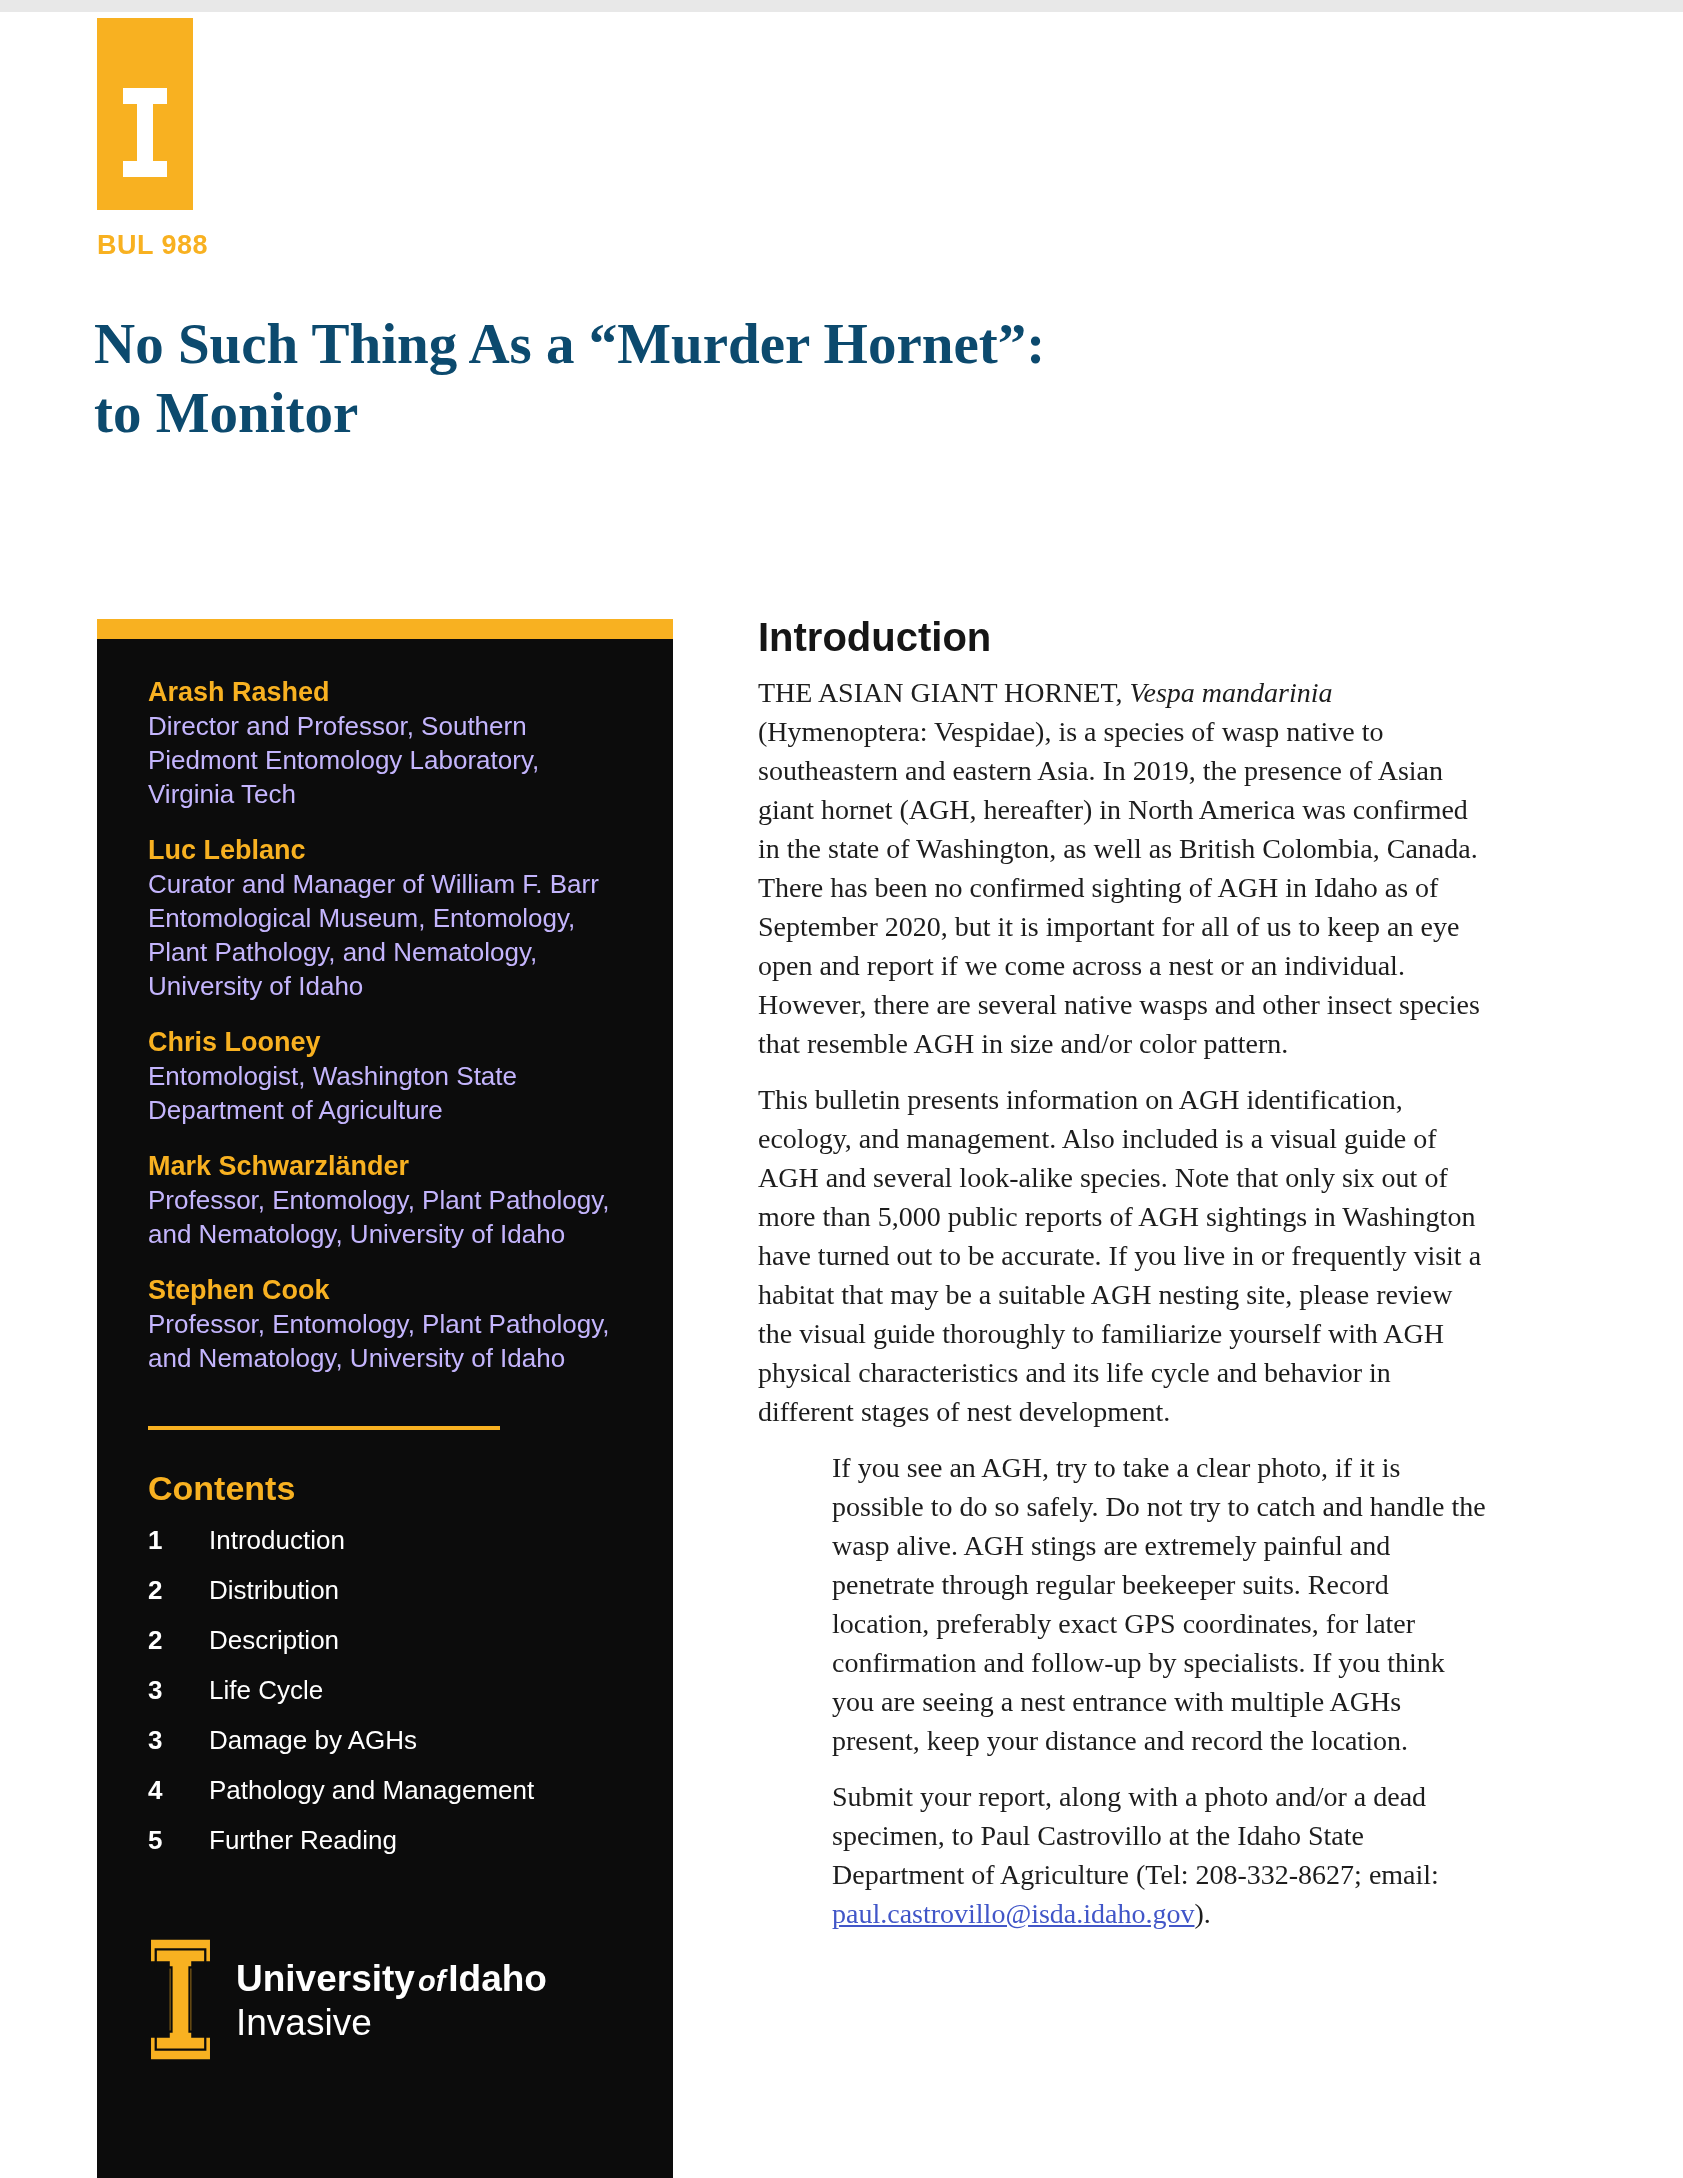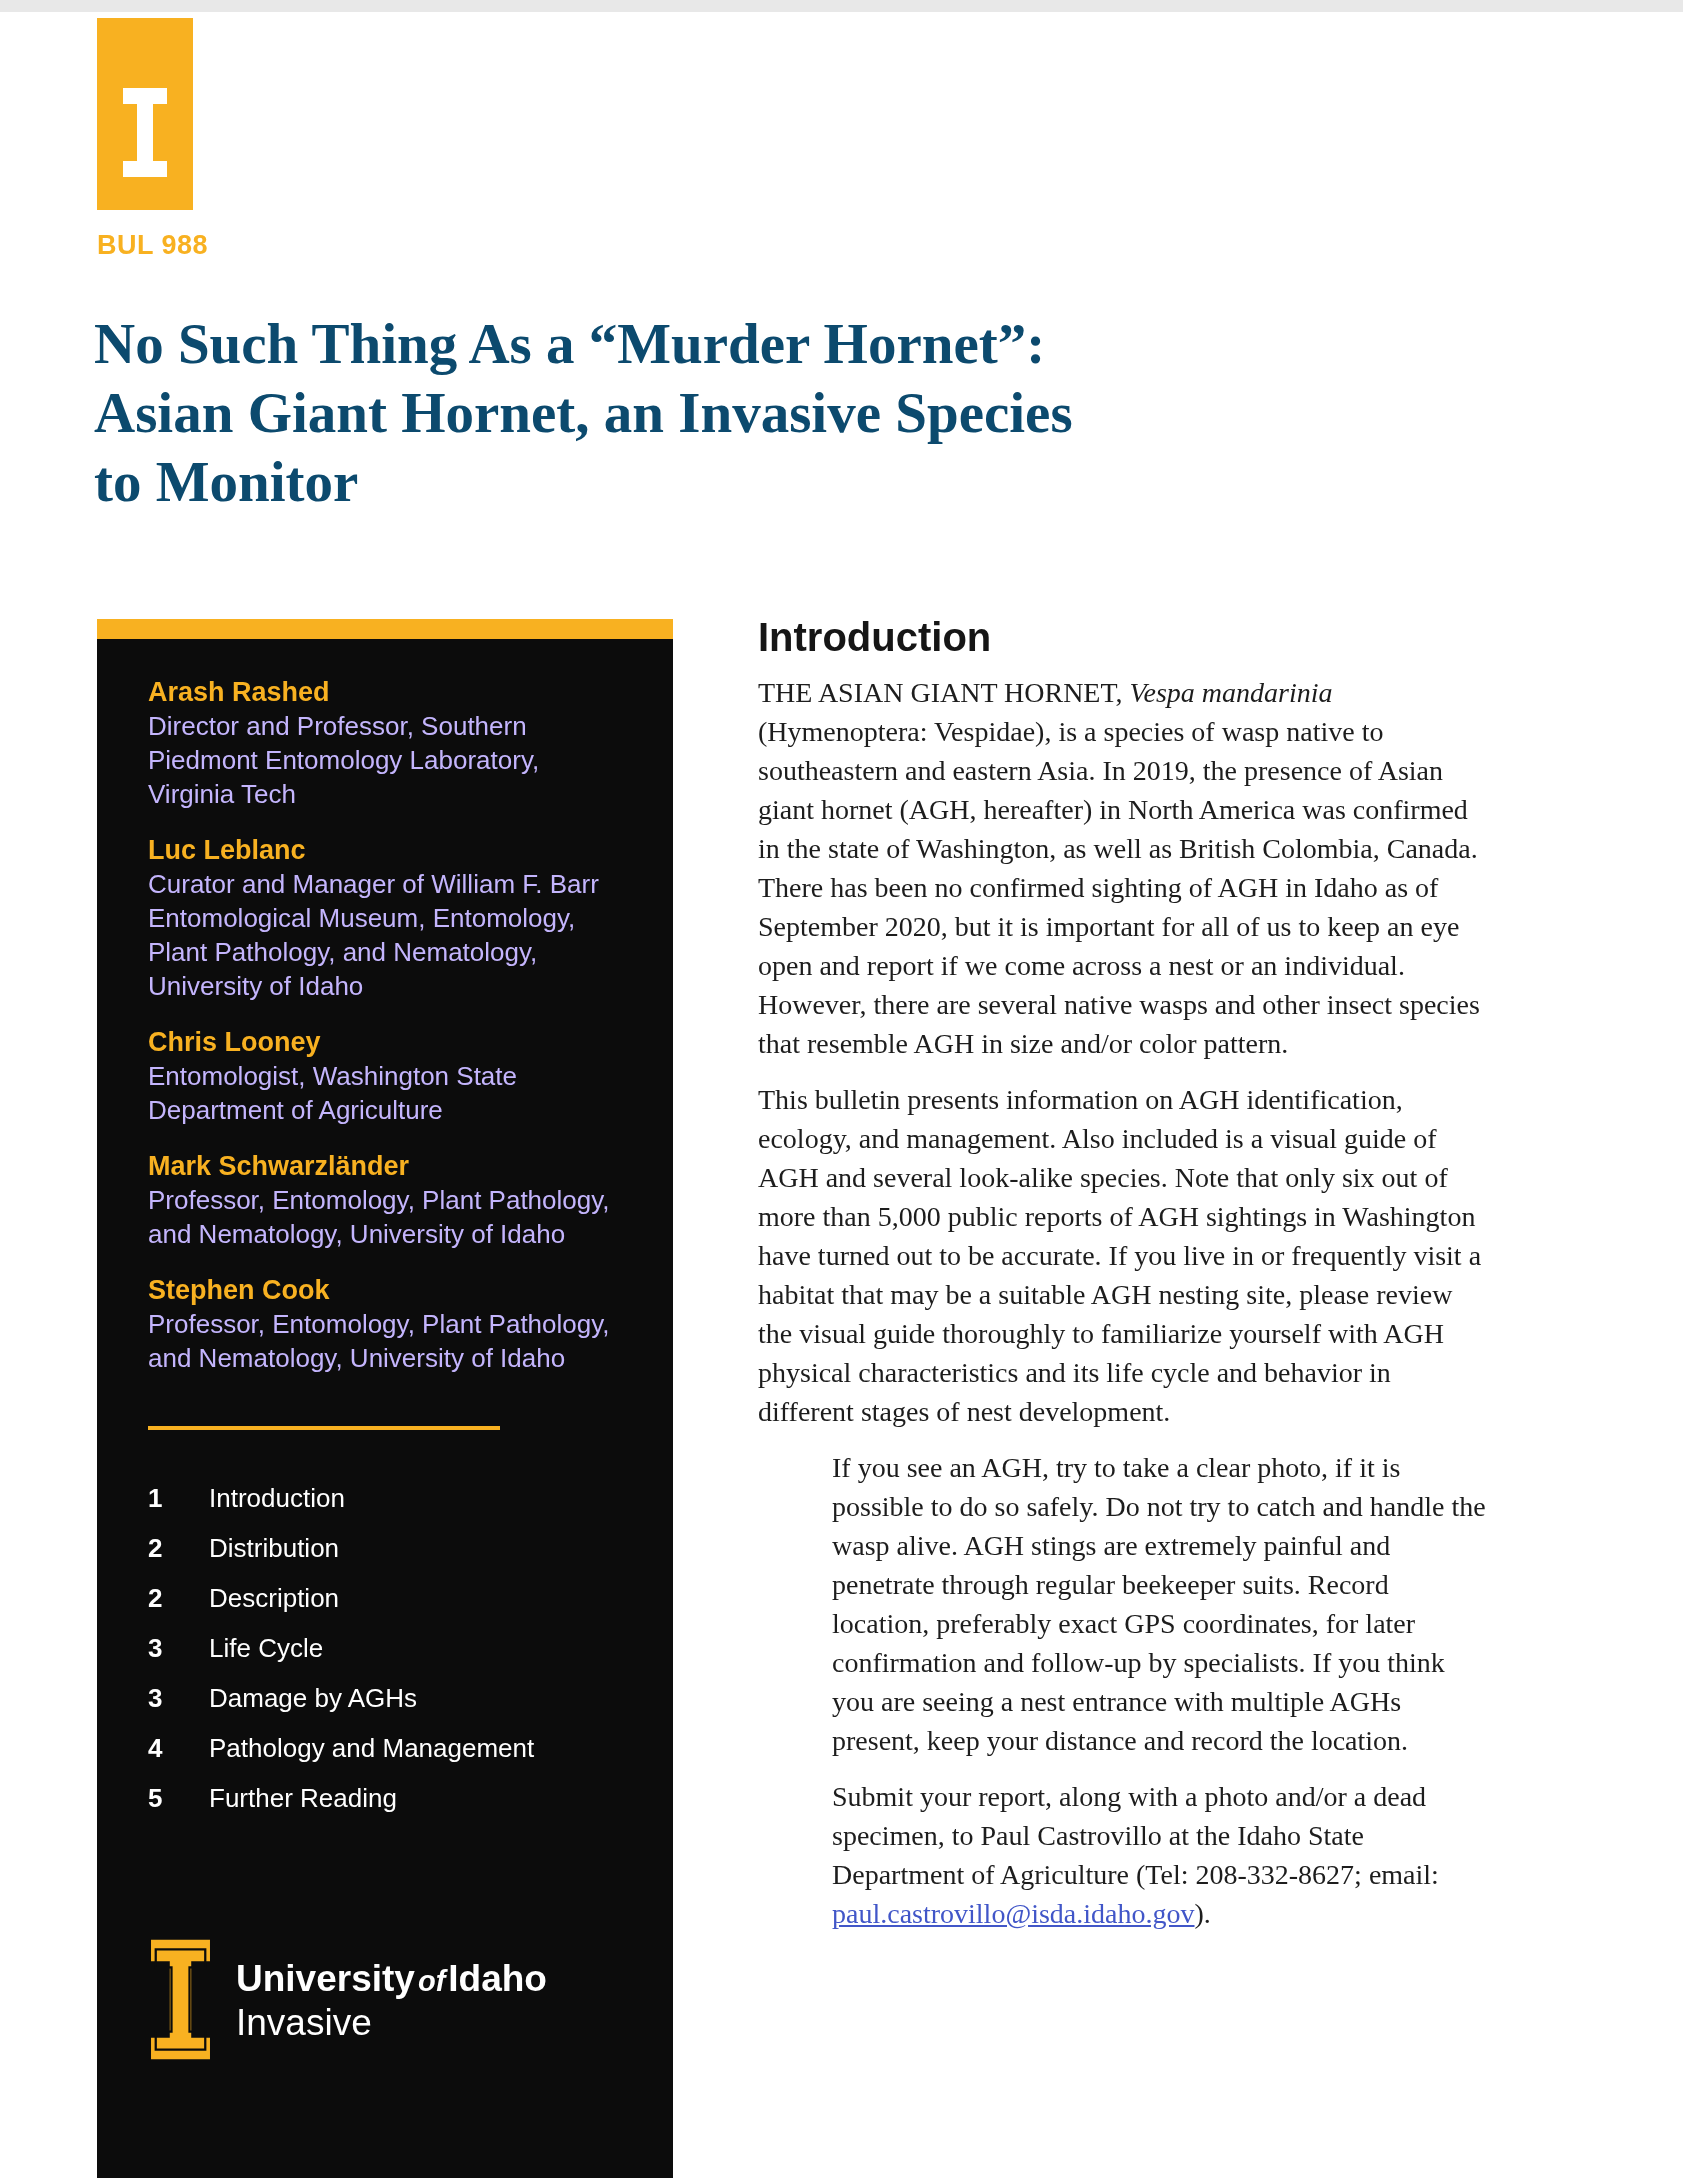--- a/index.html
+++ b/index.html
@@ -74,21 +74,20 @@
 
   <div class="logo-box">
     <svg viewBox="0 0 100 190" aria-hidden="true">
       <path d="M6 6 H94 V38 H66 V152 H94 V184 H6 V152 H34 V38 H6 Z" fill="#ffffff"></path>
     </svg>
   </div>
   <div class="bul">BUL 988</div>
 
   <div class="doc-title">
     <div>No Such Thing As a “Murder Hornet”:</div>
-    <div>Asian Giant Hornet, an Invasive Species</div>
     <div>to Monitor</div>
   </div>
 
   <div class="sidebar">
     <div class="sidebar-goldbar"></div>
     <div class="sidebar-body">
 
       <div class="author">
         <div class="author-name">Arash Rashed</div>
         <div class="author-aff">Director and Professor, Southern Piedmont Entomology Laboratory, Virginia Tech</div>
@@ -106,20 +105,21 @@
         <div class="author-aff">Professor, Entomology, Plant Pathology, and Nematology, University of Idaho</div>
       </div>
       <div class="author">
         <div class="author-name">Stephen Cook</div>
         <div class="author-aff">Professor, Entomology, Plant Pathology, and Nematology, University of Idaho</div>
       </div>
 
       <div class="side-rule"></div>
 
       <div class="contents">
+        <div class="contents-h">Contents</div>
         <div class="contents-list">
           <div class="c-row">
             <div class="c-num">1</div>
             <div class="c-label">Introduction</div>
           </div>
           <div class="c-row">
             <div class="c-num">2</div>
             <div class="c-label">Distribution</div>
           </div>
           <div class="c-row">

